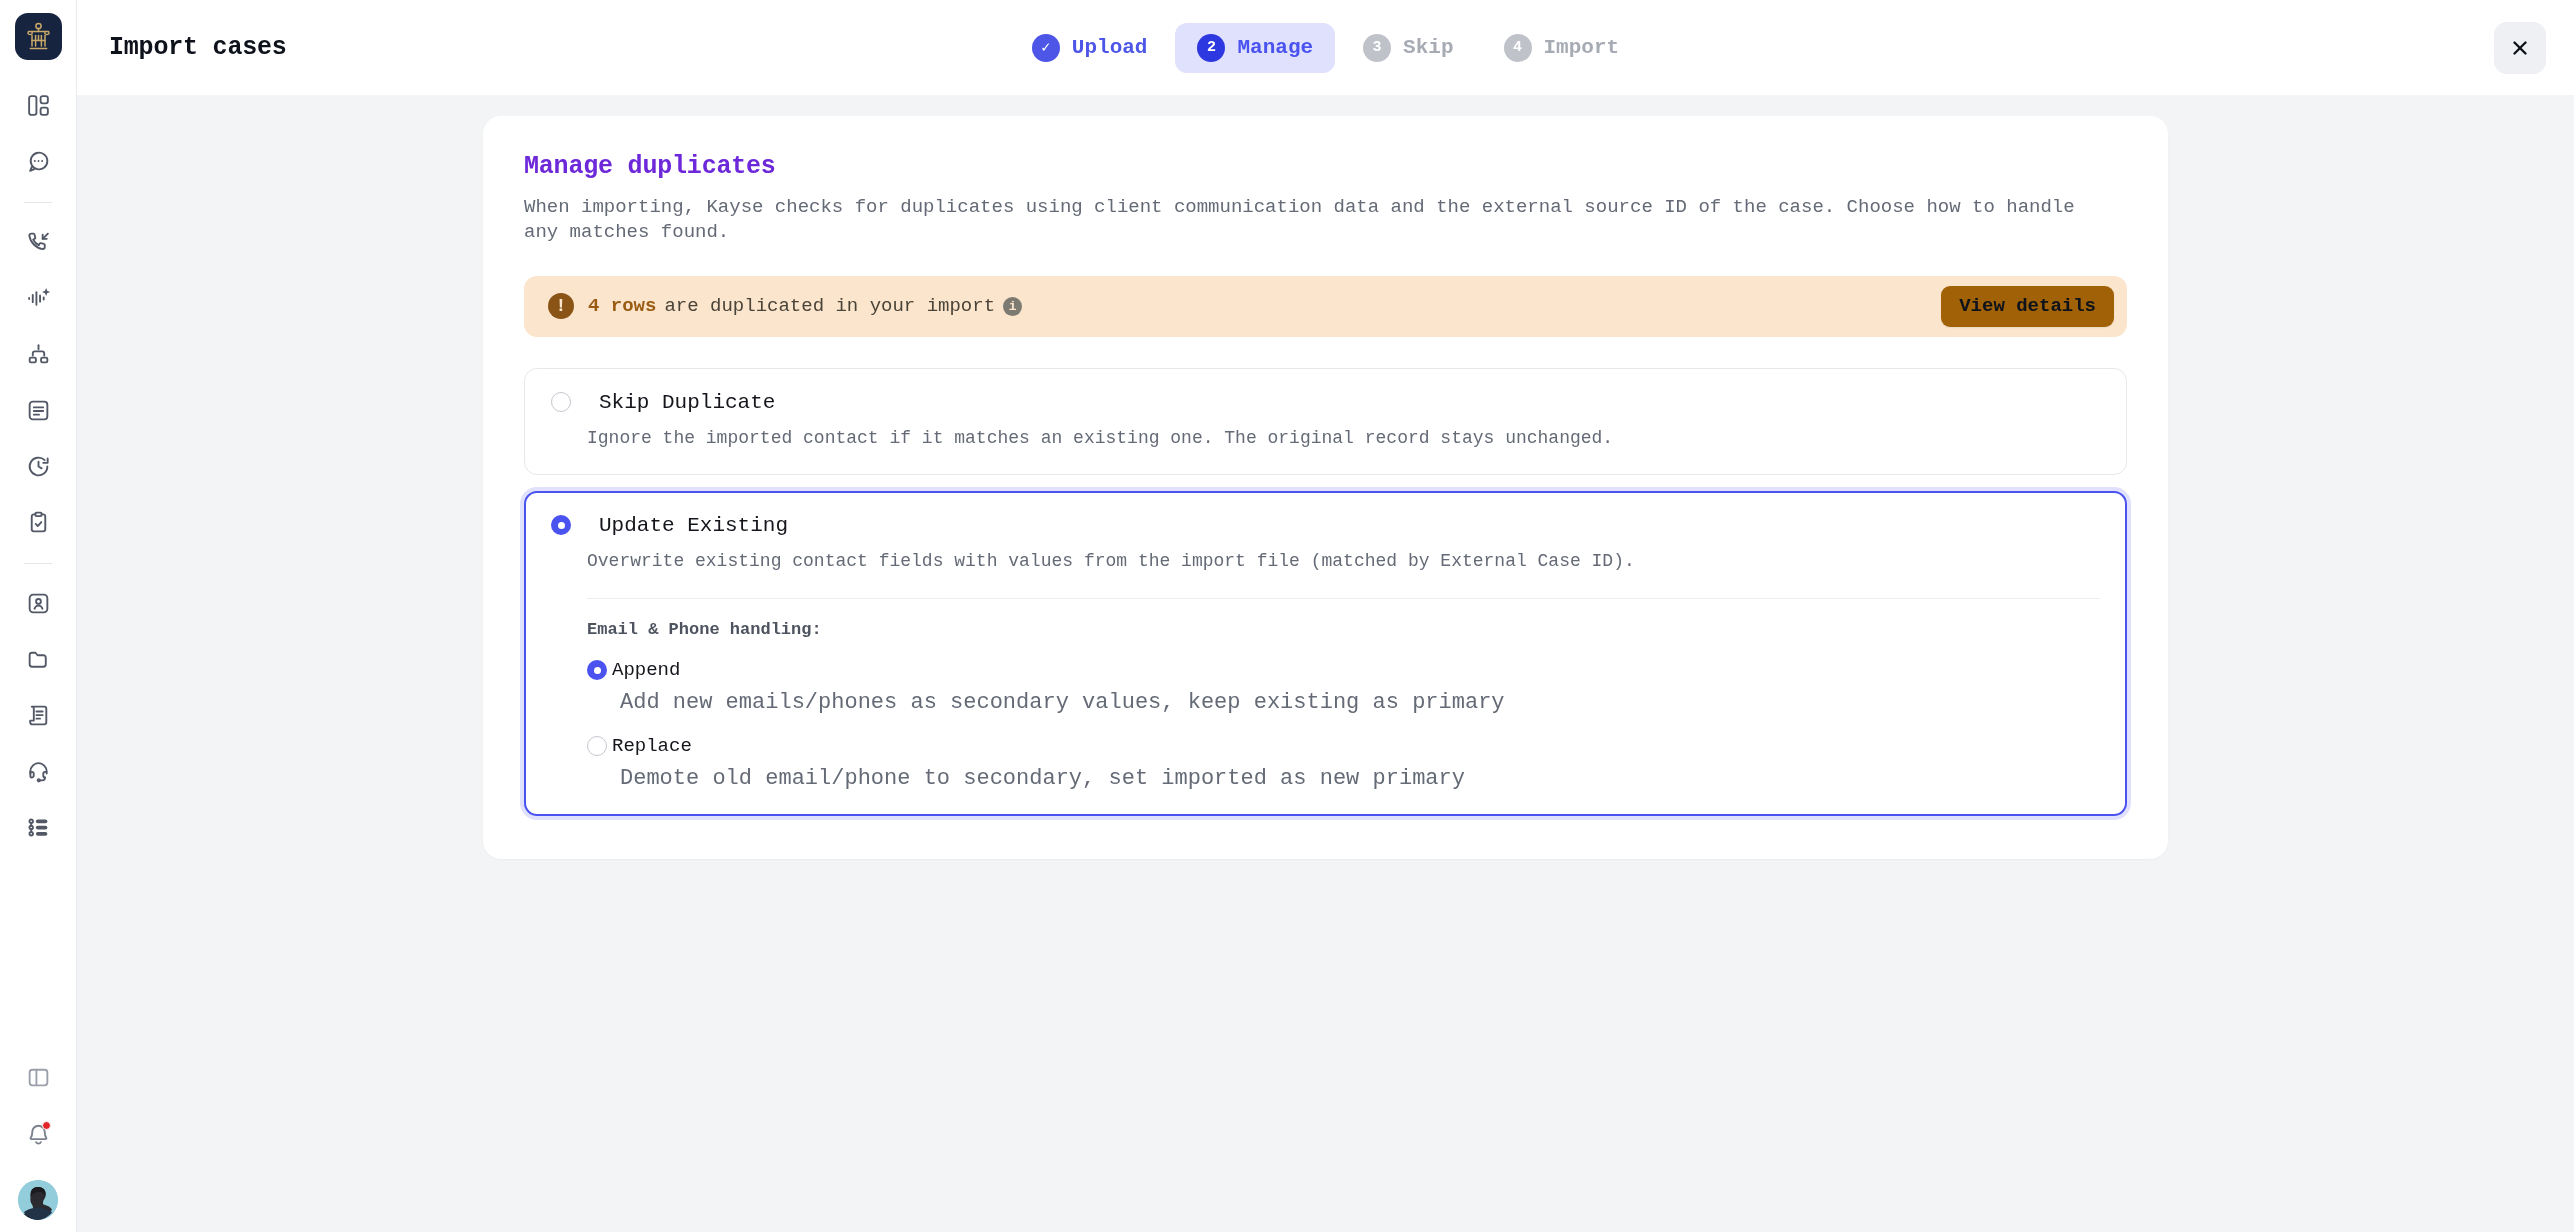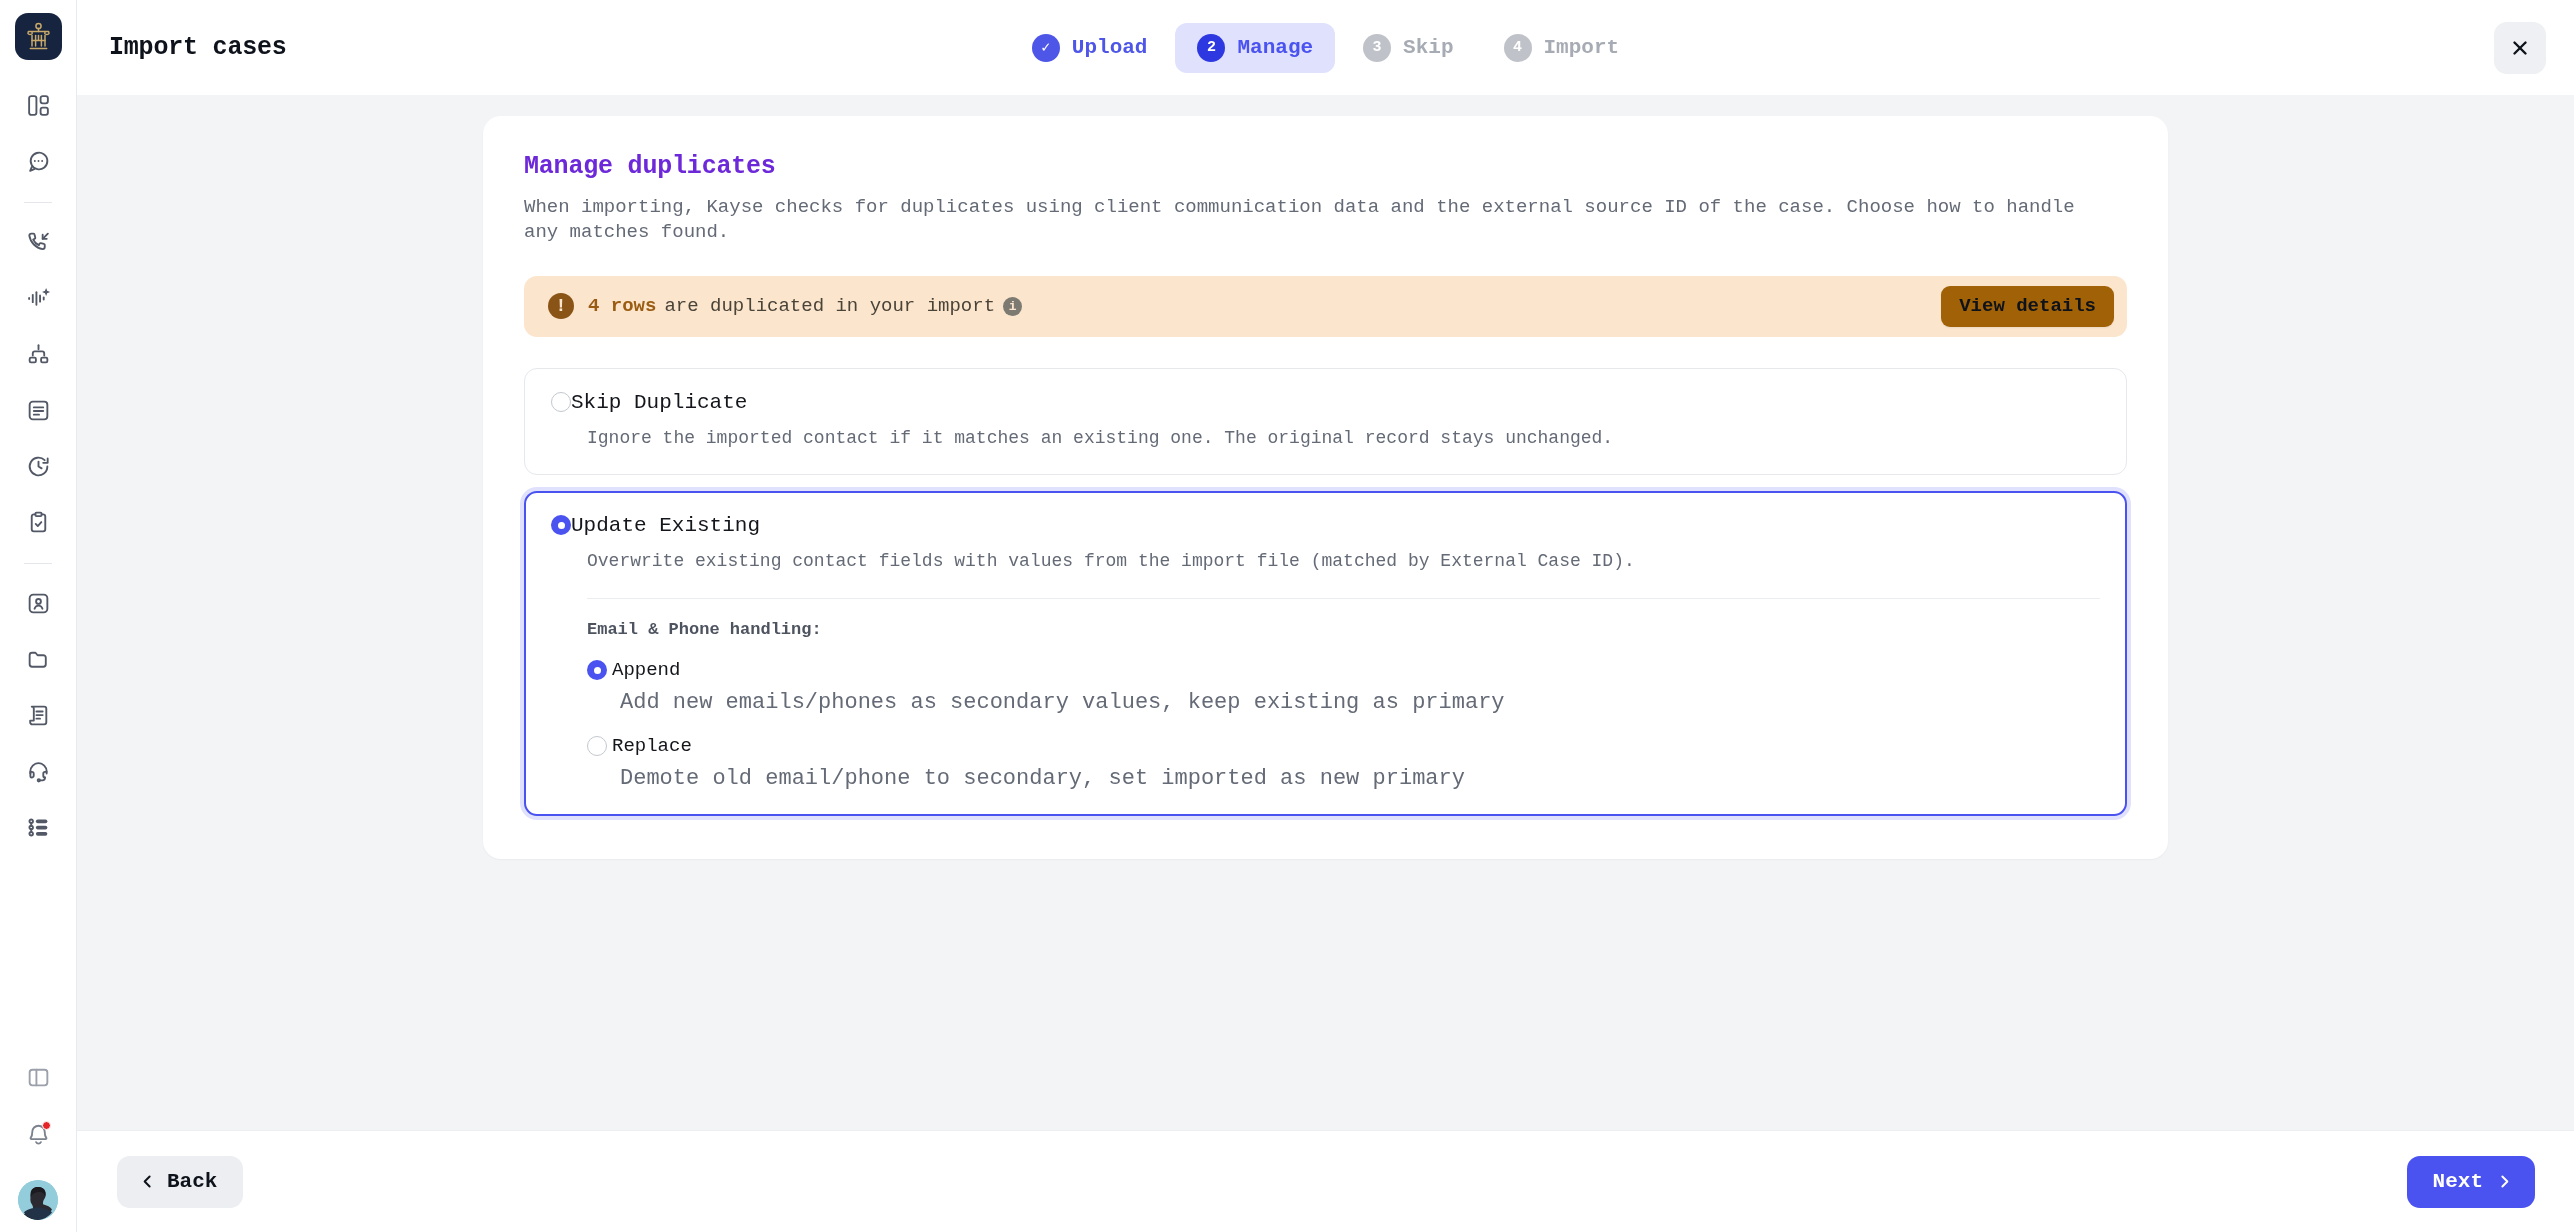--- a/index.html
+++ b/index.html
@@ -239,21 +239,21 @@
     border: 1px solid #e6e8ec;
     border-radius: 13px;
     padding: 22px 26px 24px 26px;
     background: #ffffff;
   }
   .opt.selected {
     border: 2px solid #4a52ef;
     box-shadow: 0 0 0 4px #e0e1fd;
     padding: 21px 25px 23px 25px;
   }
-  .opt-head { display: flex; align-items: center; gap: 0; }
+  .opt-head { display: flex; align-items: center; gap: 28px; }
   .radio {
     width: 20px; height: 20px;
     border-radius: 50%;
     border: 1.6px solid #c4c8ce;
     background: #fff;
     flex: none;
     display: flex; align-items: center; justify-content: center;
   }
   .radio.on {
     border: none;
@@ -589,30 +589,15 @@
                 </div>
                 <div class="subopt-desc">Demote old email/phone to secondary, set imported as new primary</div>
               </div>
             </div>
           </div>
 
         </div>
       </section>
     </div>
 
-    <footer class="footer">
-      <button class="btn-back">
-        <svg width="17" height="17" viewBox="0 0 24 24" fill="none" stroke="currentColor" stroke-width="2.8" stroke-linecap="round" stroke-linejoin="round">
-          <path d="M15 5 8 12l7 7"></path>
-        </svg>
-        <span>Back</span>
-      </button>
-
-      <button class="btn-next">
-        <span>Next</span>
-        <svg width="17" height="17" viewBox="0 0 24 24" fill="none" stroke="currentColor" stroke-width="2.8" stroke-linecap="round" stroke-linejoin="round">
-          <path d="M9 5l7 7-7 7"></path>
-        </svg>
-      </button>
-    </footer>
 
   </div>
 </div>
 
 </body></html>

